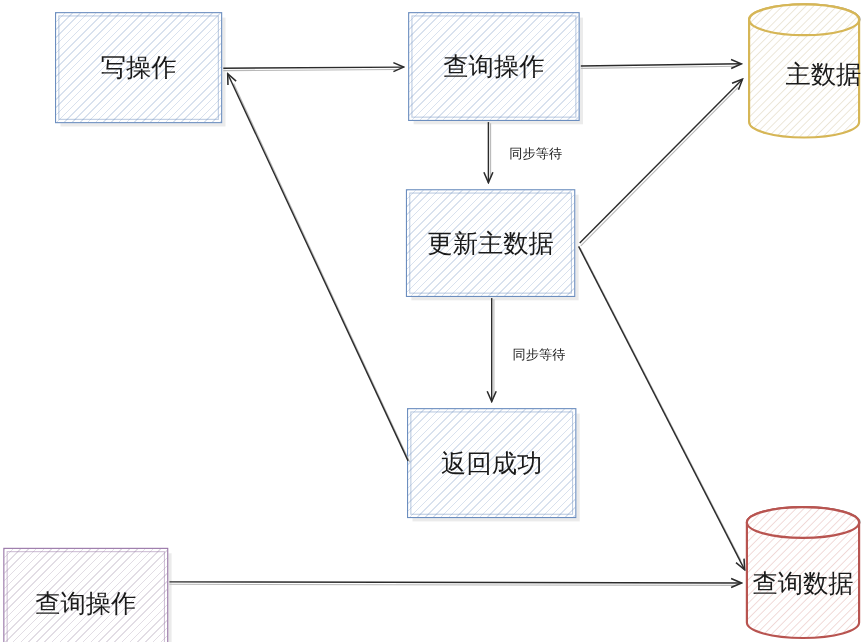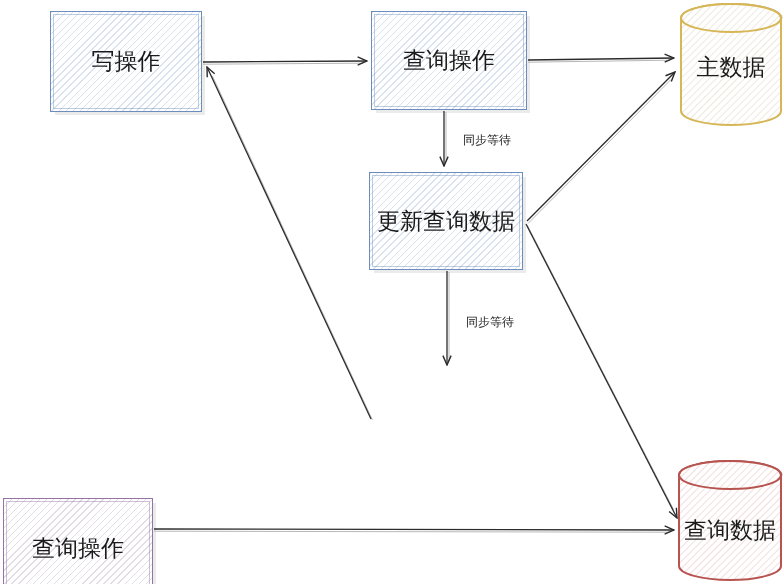--- a/index.html
+++ b/index.html
@@ -39,41 +39,44 @@
 
   <div class="node rect node-blue" style="left:50px;top:11px;width:152px;height:101px;">
     <span class="lbl">写操作</span>
   </div>
 
   <div class="node rect node-blue" style="left:371px;top:11px;width:156px;height:99px;">
     <span class="lbl">查询操作</span>
   </div>
 
   <div class="node rect node-blue" style="left:369px;top:172px;width:154px;height:98px;">
-    <span class="lbl">更新查询数据</span>
+    <span class="lbl">更新主数据</span>
   </div>
 
+  <div class="node rect node-blue" style="left:370px;top:371px;width:154px;height:100px;">
+    <span class="lbl">返回成功</span>
+  </div>
 
   <div class="node rect node-purple" style="left:3px;top:482px;width:150px;height:100px;">
     <span class="lbl">查询操作</span>
   </div>
 
   <div class="node cyl" style="left:679px;top:2px;width:104px;height:126px;">
     <svg width="104" height="126" viewBox="0 0 104 126">
       <defs>
         <pattern id="hatch-gold" width="5" height="5" patternUnits="userSpaceOnUse" patternTransform="rotate(45)">
           <rect width="5" height="5" fill="#ffffff"></rect>
           <line x1="0" y1="0" x2="0" y2="5" stroke="rgba(180,160,105,0.45)" stroke-width="1"></line>
         </pattern>
       </defs>
       <ellipse cx="52" cy="17.5" rx="50" ry="14" fill="none" stroke="#aaaaaa" stroke-width="0.8" transform="translate(1.2,-2)"></ellipse>
       <path d="M2,16 L2,109 A50,14 0 0 0 102,109 L102,16 A50,14 0 0 0 2,16 Z" fill="url(#hatch-gold)" stroke="#d6b656" stroke-width="2"></path>
       <ellipse cx="52" cy="16" rx="50" ry="14" fill="url(#hatch-gold)" stroke="#d6b656" stroke-width="2"></ellipse>
     </svg>
-    <span class="lbl" style="top:50px;">主数据</span>
+    <span class="lbl" style="top:50px;text-align:right;">主数据</span>
   </div>
 
   <div class="node cyl" style="left:677px;top:459px;width:106px;height:124px;">
     <svg width="106" height="124" viewBox="0 0 106 124">
       <defs>
         <pattern id="hatch-red" width="5" height="5" patternUnits="userSpaceOnUse" patternTransform="rotate(45)">
           <rect width="5" height="5" fill="#ffffff"></rect>
           <line x1="0" y1="0" x2="0" y2="5" stroke="rgba(200,110,105,0.45)" stroke-width="1"></line>
         </pattern>
       </defs>

